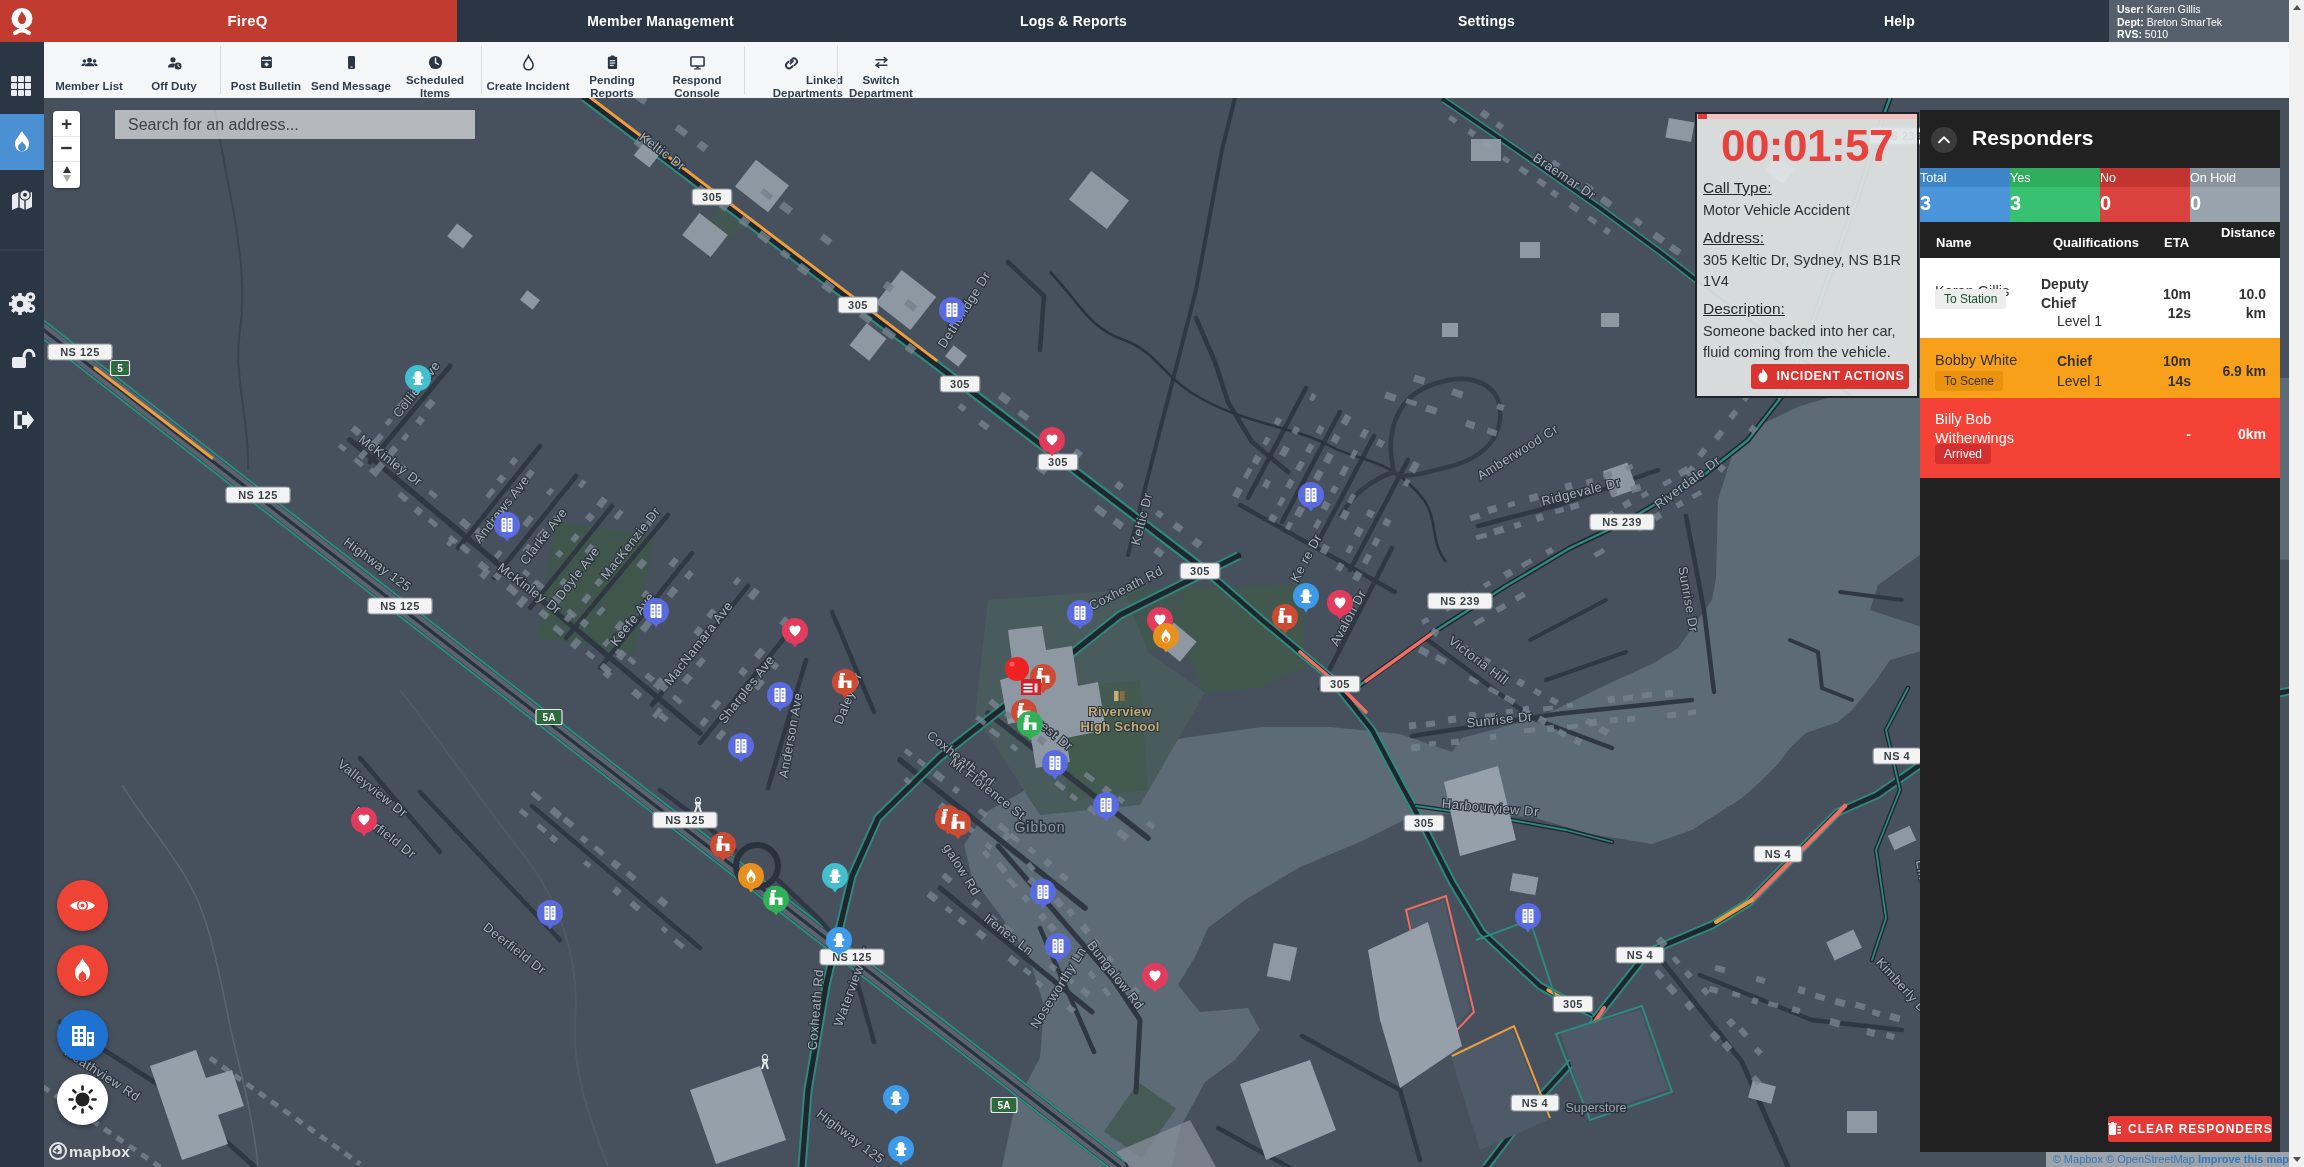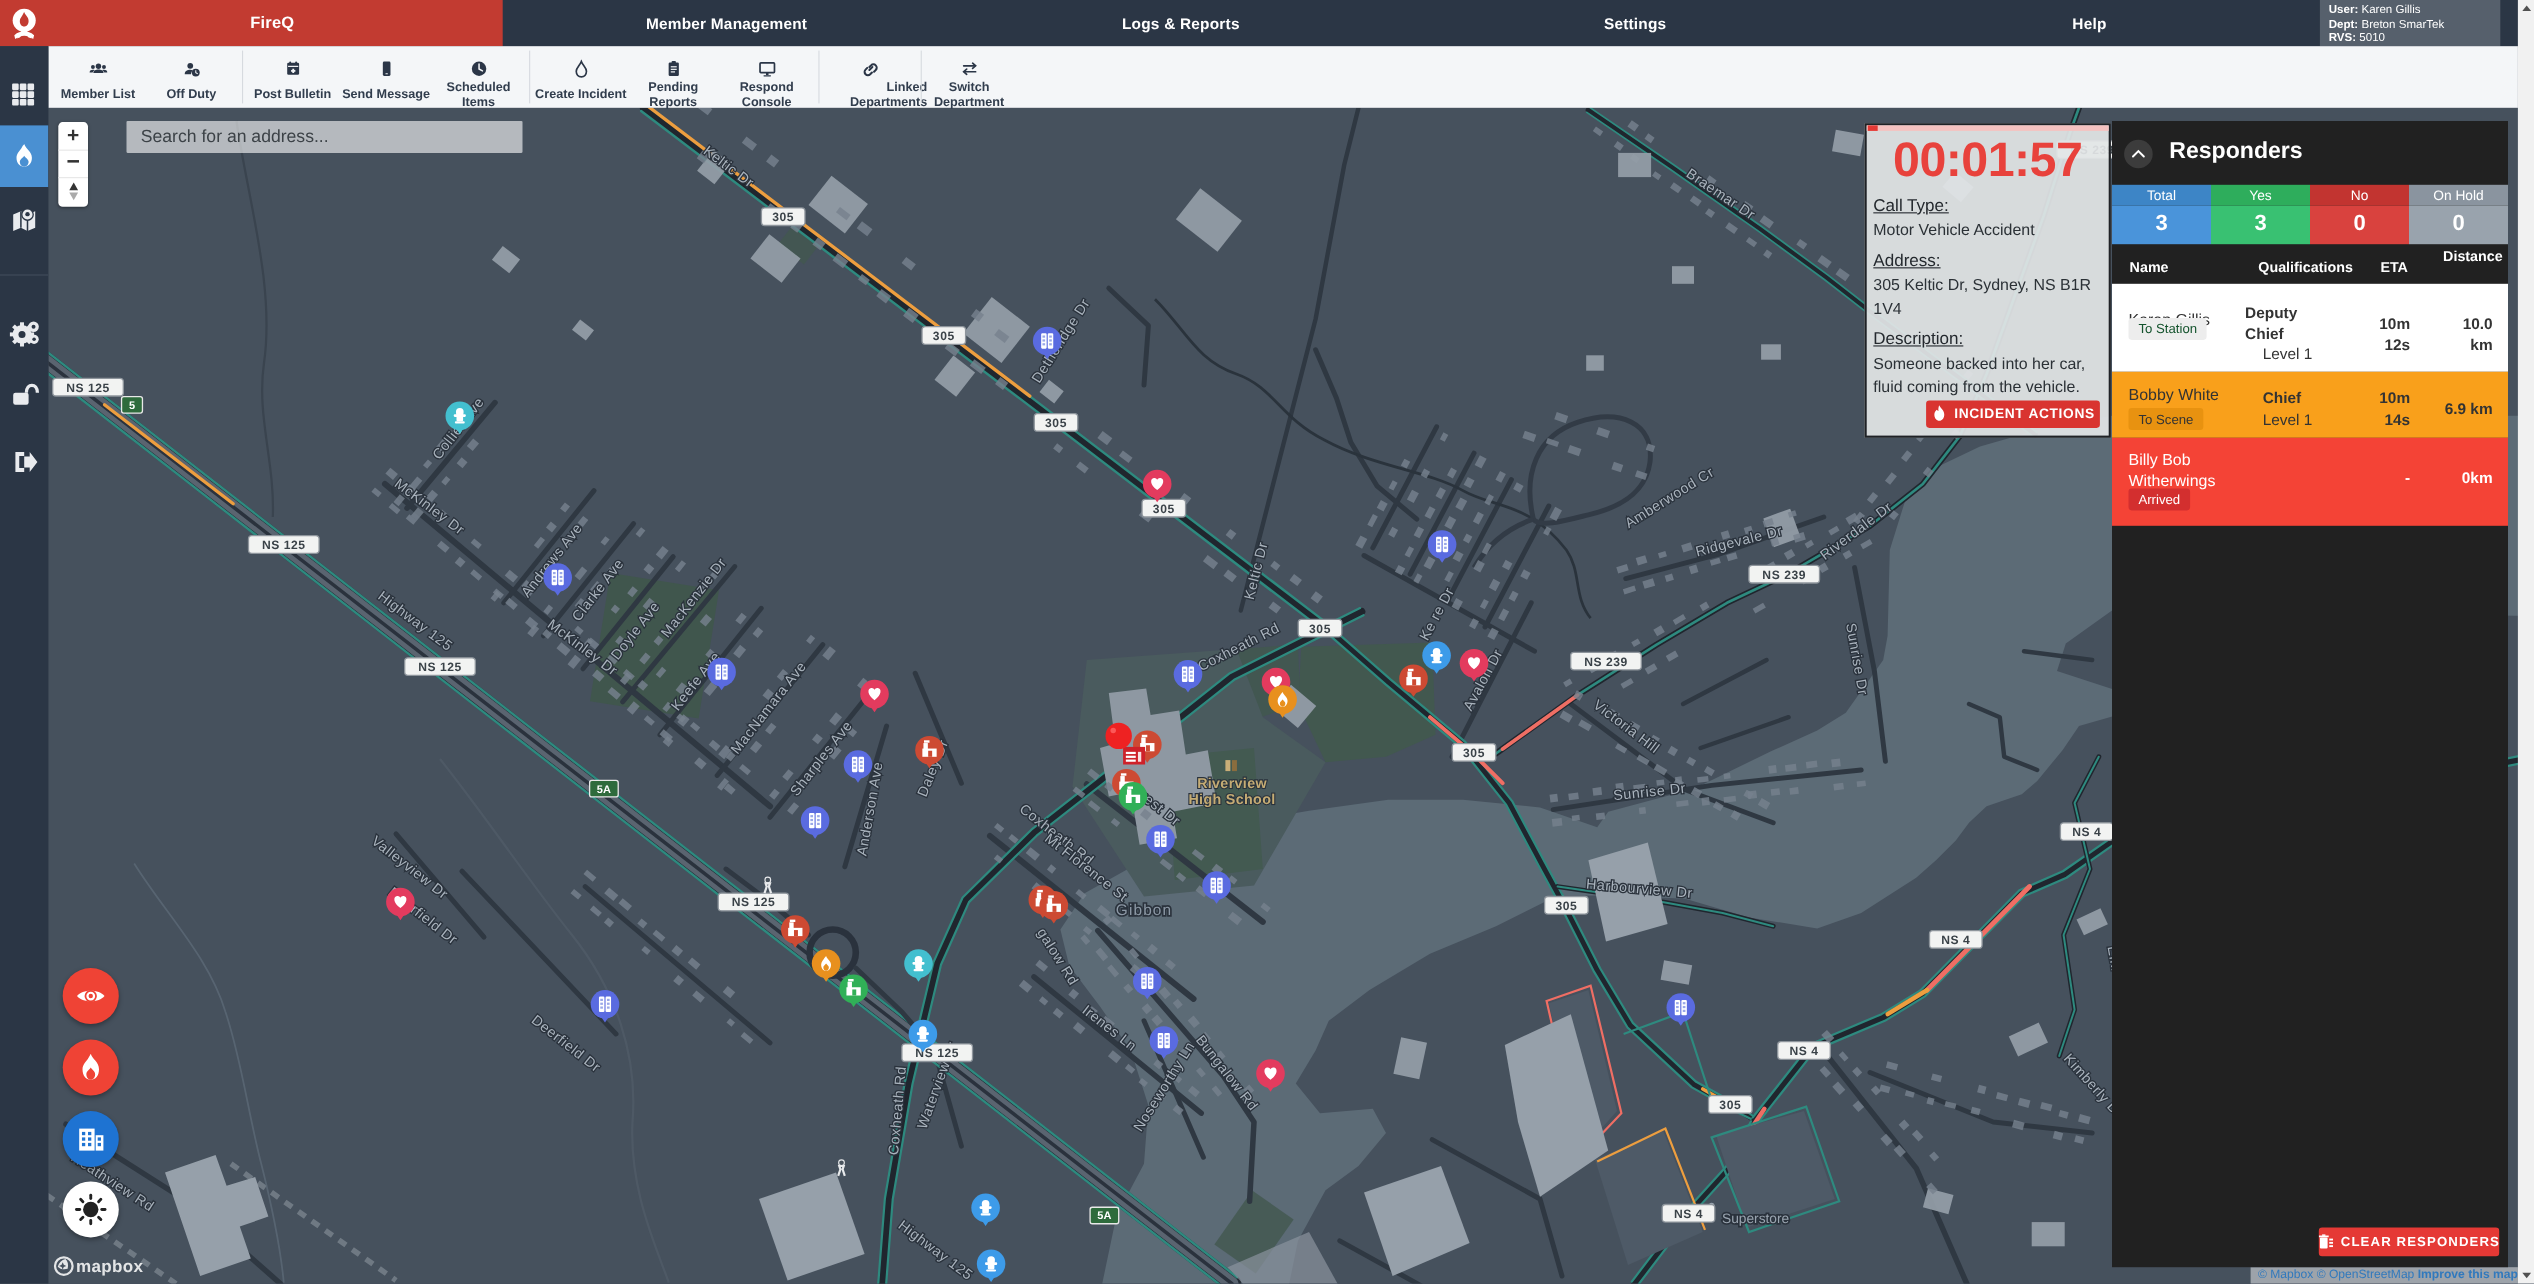--- a/index.html
+++ b/index.html
@@ -2,21 +2,21 @@
 <html><head><meta charset="utf-8"><style>
 *{margin:0;padding:0;box-sizing:border-box}
 html,body{width:2304px;height:1167px;overflow:hidden;font-family:"Liberation Sans",sans-serif}
 body{position:relative;background:#46515D}
 .abs{position:absolute}
 
 #nav{left:0;top:0;width:2289px;height:42px;background:#2B3645}
 .tab{position:absolute;top:0;height:42px;width:413px;color:#fff;font-size:14px;font-weight:bold;
  text-align:center;line-height:42px;letter-spacing:0.2px}
 #redtab{left:0;top:0;width:457px;height:42px;background:#C23B31}
-#userinfo{left:2109px;top:0;width:164px;height:42px;background:#56606C;color:#fff;font-size:10.5px;
+#userinfo{left:2109px;top:0;width:180px;height:42px;background:#56606C;color:#fff;font-size:10.5px;
  padding:3px 0 0 8px;line-height:12.5px}
 
 #toolbar{left:44px;top:42px;width:2245px;height:56px;background:#F4F6F8}
 .titem{position:absolute;top:0;height:56px;text-align:center;color:#313D4D;font-size:11.5px;font-weight:bold}
 .titem svg{display:block;margin:12px auto 0}
 .tlbl{position:absolute;width:100%;top:38px;line-height:12.5px}
 .tlbl2{top:32px}
 .tdiv{position:absolute;top:4px;height:48px;width:1px;background:#D6DADF}
 
 #side{left:0;top:42px;width:44px;height:1125px;background:#2B3645}
@@ -26,21 +26,21 @@
 #timer{color:#E8423C;font-size:44px;font-weight:bold;text-align:center;margin-top:7px;letter-spacing:-0.5px}
 .ih{font-size:15.5px;font-weight:normal;text-decoration:underline;margin:8px 0 3px 6px}
 .ib{font-size:14.5px;margin:0 4px 0 6px;line-height:21px;color:#2b3136}
 #iabtn{position:absolute;right:8px;bottom:7px;width:158px;height:25px;background:#D93430;border-radius:3px;
  color:#fff;font-size:12.5px;font-weight:bold;letter-spacing:0.6px;text-align:center;line-height:25px;white-space:nowrap}
 #resp{left:1920px;top:110px;width:360px;height:1042px;background:#212121;color:#fff}
 #rhead{height:58px;position:relative}
 #rtitle{position:absolute;left:52px;top:16px;font-size:21px;font-weight:bold}
 #rcirc{position:absolute;left:11px;top:17px;width:26px;height:26px;border-radius:50%;background:#3C3C3C;
  text-align:center;color:#fff}
-.scell{position:absolute;width:90px;text-align:center}
+.scell{position:absolute;width:90px;text-align:left}
 .slbl{height:19px;font-size:12.5px;line-height:20px;color:#fff}
 .snum{height:35px;font-size:20px;font-weight:bold;line-height:33px}
 #rtab{position:absolute;top:112px;left:0;width:360px;height:36px;font-size:13px;font-weight:bold;color:#fff}
 .row{position:absolute;left:0;width:360px}
 .badge{display:inline-block;border-radius:3px;font-size:12px;padding:3px 9px}
 #clearbtn{position:absolute;left:188px;top:1006px;width:164px;height:26px;background:#E53935;border-radius:3px;
  color:#fff;font-weight:bold;font-size:12px;letter-spacing:1px;text-align:center;line-height:26px;white-space:nowrap}
 
 #search{left:115px;top:110px;width:360px;height:29px;background:rgba(255,255,255,0.6);color:#3C4247;
  font-size:16px;line-height:29px;padding-left:13px;border-radius:1px}

